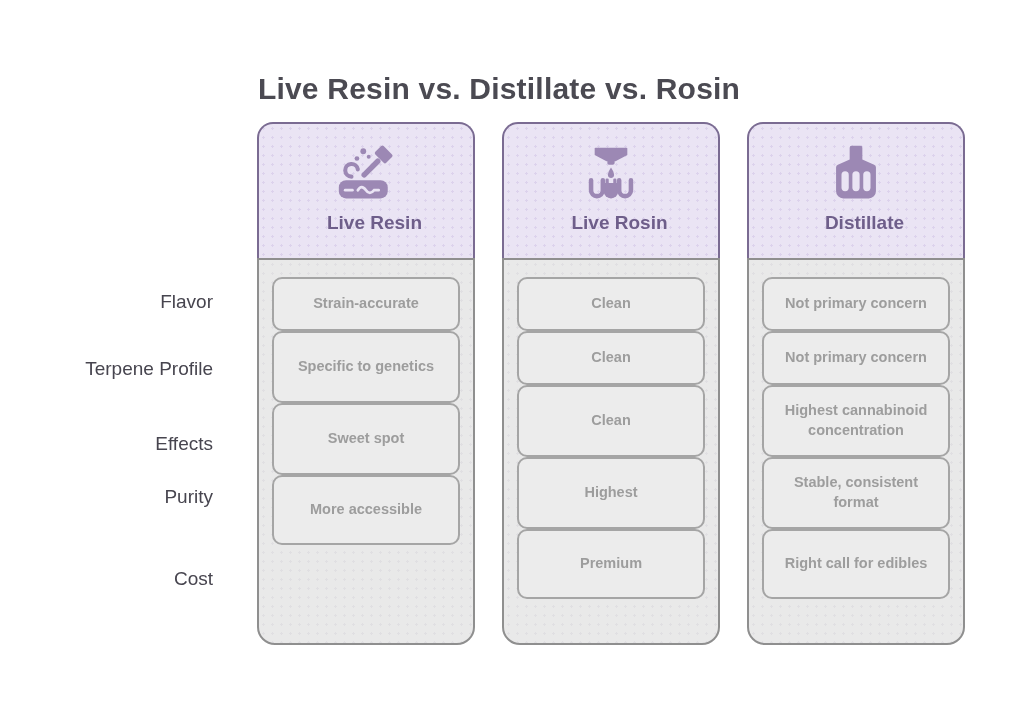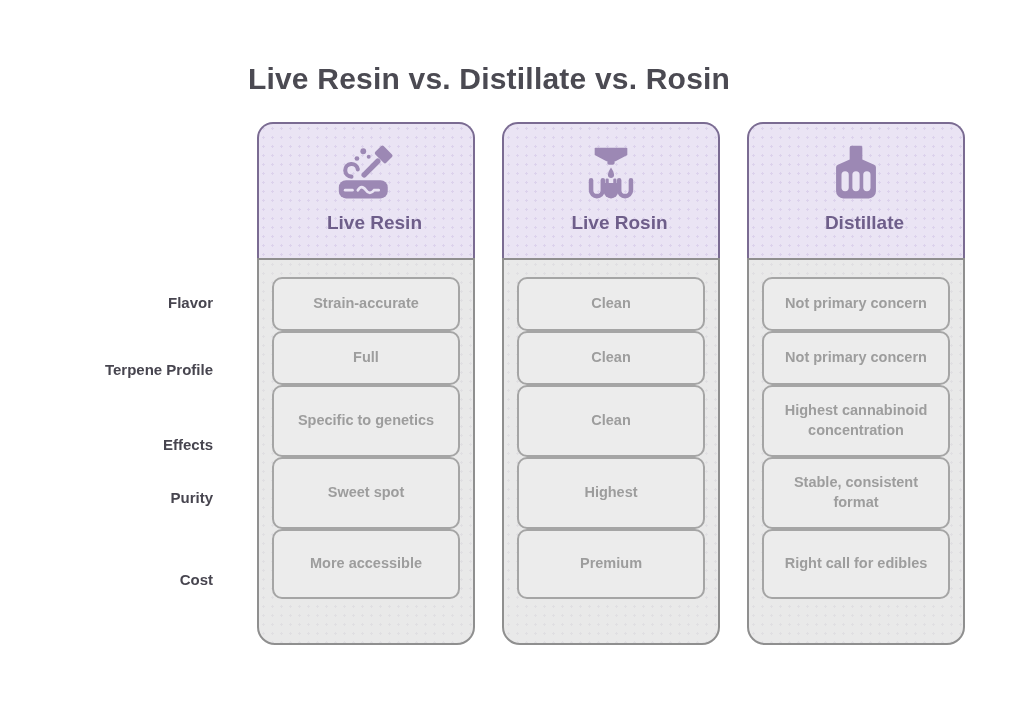--- a/index.html
+++ b/index.html
@@ -1,26 +1,26 @@
 <!DOCTYPE html>
 <html><head>
 <meta charset="utf-8">
 <style>
   html,body{margin:0;padding:0;background:#ffffff;}
   .stage{
     position:relative;width:1024px;height:714px;background:#ffffff;overflow:hidden;
     font-family:"Liberation Sans","DejaVu Sans",sans-serif;
   }
   .title{
-    position:absolute;top:58px;left:0;width:970px;margin:4px;
+    position:absolute;top:58px;left:0;width:970px;margin:14px;
     text-align:center;font-size:30px;font-weight:bold;color:#4b4a52;letter-spacing:.2px;
   }
   .row-label{
     position:absolute;right:811px;transform:translateY(-50%);
-    font-size:15px;font-weight:700;color:#47454f;white-space:nowrap;
+    font-size:19px;font-weight:400;color:#47454f;white-space:nowrap;
   }
   .card{position:absolute;top:122px;width:218px;}
   .card-header{
     box-sizing:border-box;height:136px;
     background-color:#eae4f4;
     background-image:radial-gradient(#dcd2ec 1px, transparent 1.3px);
     background-size:9px 9px;
     border:2px solid #7a6b92;border-bottom:none;
     border-radius:16px 16px 0 0;
     display:flex;flex-direction:column;align-items:center;
@@ -76,21 +76,20 @@
           <rect x="43" y="5" width="17" height="13" rx="2" transform="rotate(45 51.5 11.5)"></rect>
           <circle cx="29" cy="8" r="3.2"></circle>
           <circle cx="22" cy="16" r="2.6"></circle>
           <circle cx="35" cy="14" r="2.2"></circle>
         </svg>
       </div>
       <div class="card-title">Live Resin</div>
     </div>
     <div class="card-body">
       <div class="cell short">Strain-accurate</div>
-      <div class="cell short">Full</div>
       <div class="cell tall">Specific to genetics</div>
       <div class="cell tall">Sweet spot</div>
       <div class="cell last">More accessible</div>
     </div>
   </div>
 
   <div class="card" style="left:502px">
     <div class="card-header">
       <div class="hdr-icon">
         <svg viewBox="0 0 64 64" fill="currentColor">

